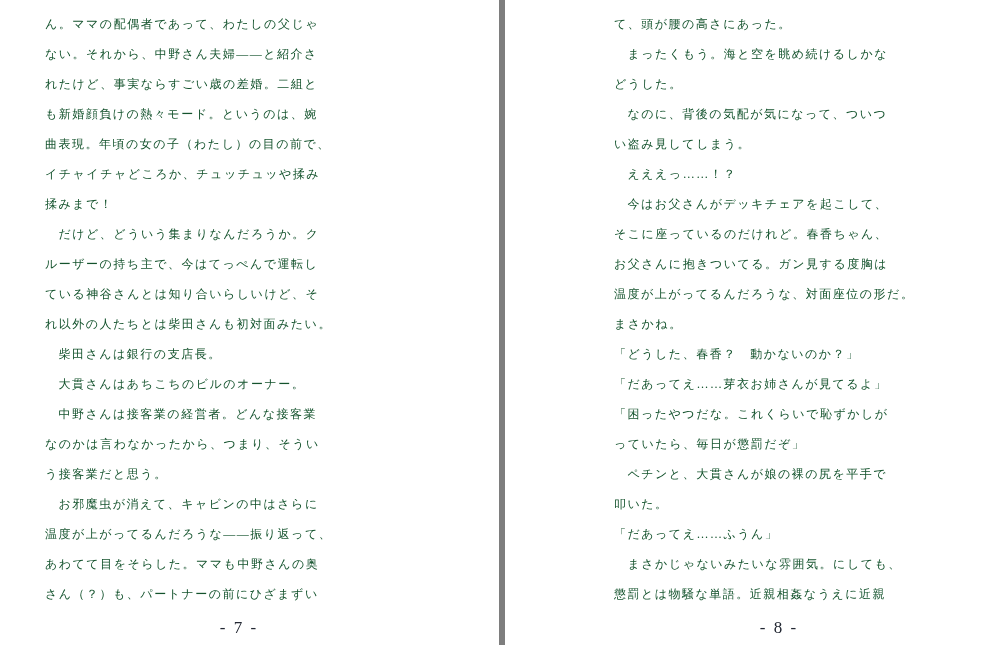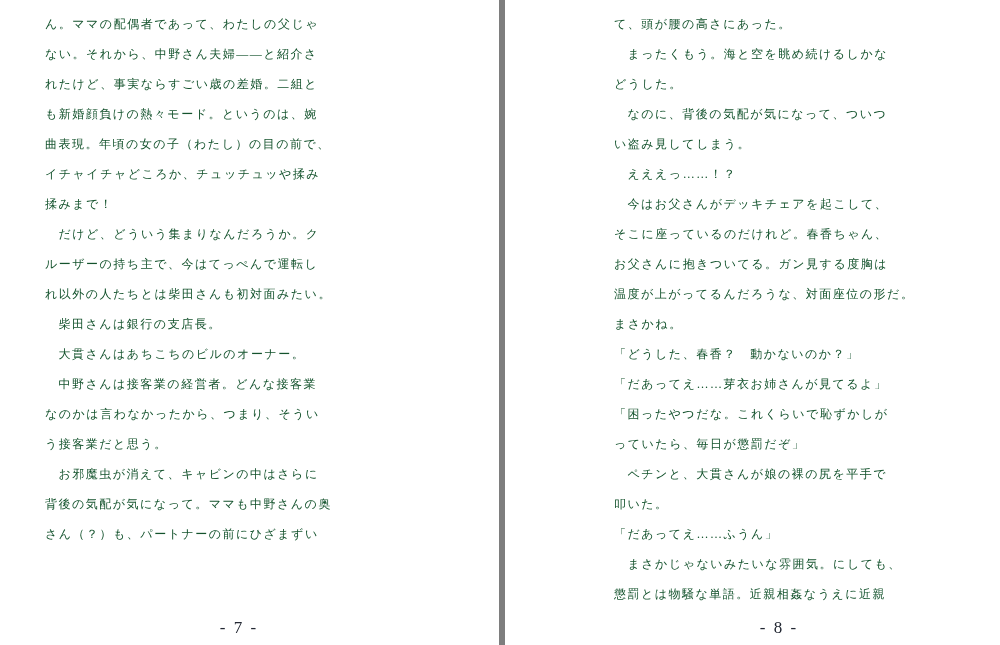--- a/index.html
+++ b/index.html
@@ -64,28 +64,30 @@
     <div class="page-text">
         <div class="line">ん。ママの配偶者であって、わたしの父じゃ</div>
         <div class="line">ない。それから、中野さん夫婦——と紹介さ</div>
         <div class="line">れたけど、事実ならすごい歳の差婚。二組と</div>
         <div class="line">も新婚顔負けの熱々モード。というのは、婉</div>
         <div class="line">曲表現。年頃の女の子（わたし）の目の前で、</div>
         <div class="line">イチャイチャどころか、チュッチュッや揉み</div>
         <div class="line">揉みまで！</div>
         <div class="line">　だけど、どういう集まりなんだろうか。ク</div>
         <div class="line">ルーザーの持ち主で、今はてっぺんで運転し</div>
+        <div class="line">ている神谷さんとは知り合いらしいけど、そ</div>
         <div class="line">れ以外の人たちとは柴田さんも初対面みたい。</div>
         <div class="line">　柴田さんは銀行の支店長。</div>
         <div class="line">　大貫さんはあちこちのビルのオーナー。</div>
         <div class="line">　中野さんは接客業の経営者。どんな接客業</div>
         <div class="line">なのかは言わなかったから、つまり、そうい</div>
         <div class="line">う接客業だと思う。</div>
         <div class="line">　お邪魔虫が消えて、キャビンの中はさらに</div>
-        <div class="line">背後の気配が気になって。ママも中野さんの奥</div>
+        <div class="line">温度が上がってるんだろうな——振り返って、</div>
+        <div class="line">あわてて目をそらした。ママも中野さんの奥</div>
         <div class="line">さん（？）も、パートナーの前にひざまずい</div>
       </div>
     <div class="page-number">- 7 -</div>
   </div>
 
   <div class="divider"></div>
 
   <div class="page page-right">
     <div class="page-text">
         <div class="line">て、頭が腰の高さにあった。</div>

